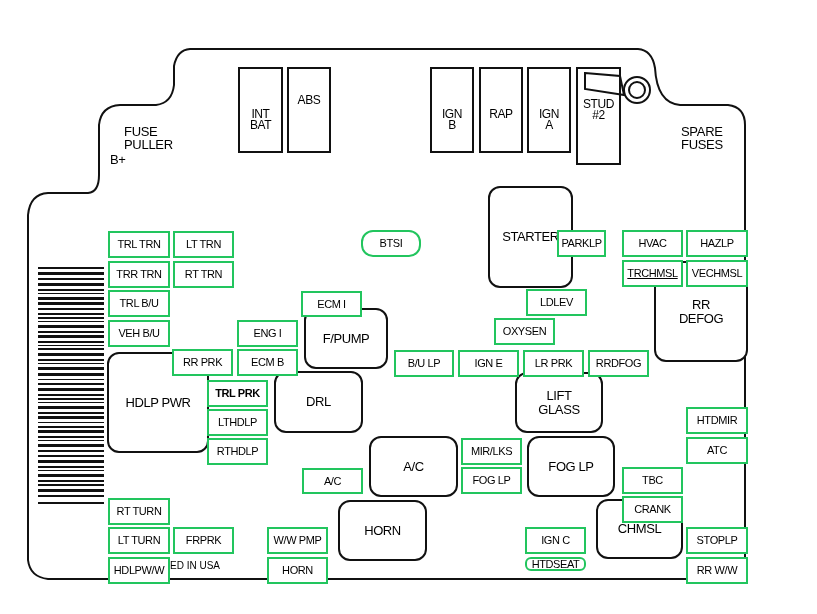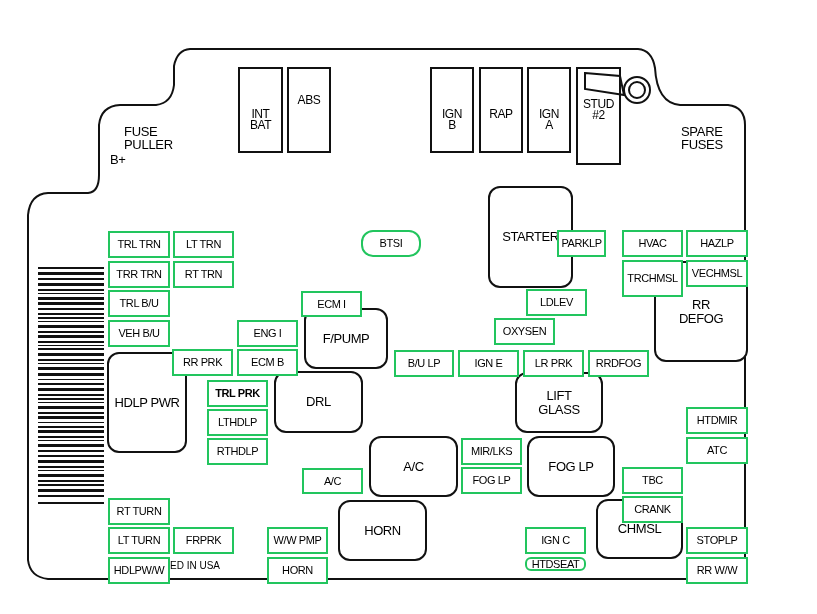--- a/index.html
+++ b/index.html
@@ -91,21 +91,21 @@
 <div class="maxi" style="left:479px;top:67px;width:44px;height:86px;">RAP</div>
 <div class="maxi" style="left:527px;top:67px;width:44px;height:86px;">IGN
 A</div>
 <div class="maxi" style="left:576px;top:67px;width:45px;height:98px;padding-top:30px;background:transparent;">STUD
 #2</div>
 
 <div class="relay" style="left:440px;top:186px;width:85px;height:102px;margin-left:48px;">STARTER</div>
 <div class="relay" style="left:654px;top:261px;width:94px;height:101px;">RR
 DEFOG</div>
 <div class="relay" style="left:304px;top:308px;width:84px;height:61px;">F/PUMP</div>
-<div class="relay" style="left:107px;top:352px;width:80px;height:101px;">HDLP PWR</div>
+<div class="relay" style="left:107px;top:352px;width:102px;height:101px;">HDLP PWR</div>
 <div class="relay" style="left:274px;top:371px;width:89px;height:62px;">DRL</div>
 <div class="relay" style="left:515px;top:372px;width:88px;height:61px;">LIFT
 GLASS</div>
 <div class="relay" style="left:369px;top:436px;width:89px;height:61px;">A/C</div>
 <div class="relay" style="left:527px;top:436px;width:88px;height:61px;">FOG LP</div>
 <div class="relay" style="left:338px;top:500px;width:89px;height:61px;">HORN</div>
 <div class="relay" style="left:596px;top:499px;width:87px;height:60px;">CHMSL</div>
 
 <div class="fuse" style="left:108px;top:203px;width:62px;height:27px;">TRL TRN</div>
 <div class="fuse" style="left:173px;top:203px;width:61px;height:27px;">LT TRN</div>
@@ -116,21 +116,21 @@
 
 <div class="fuse" style="left:361px;top:202px;width:60px;height:27px;border-radius:12px;">BTSI</div>
 <div class="fuse" style="left:301px;top:263px;width:61px;height:26px;">ECM I</div>
 <div class="fuse" style="left:237px;top:292px;width:61px;height:27px;">ENG I</div>
 <div class="fuse" style="left:172px;top:321px;width:61px;height:27px;">RR PRK</div>
 <div class="fuse" style="left:237px;top:321px;width:61px;height:27px;">ECM B</div>
 
 <div class="fuse" style="left:557px;top:202px;width:49px;height:27px;">PARKLP</div>
 <div class="fuse" style="left:622px;top:202px;width:61px;height:27px;">HVAC</div>
 <div class="fuse" style="left:686px;top:202px;width:62px;height:27px;">HAZLP</div>
-<div class="fuse" style="left:622px;top:232px;width:61px;height:37px;">TRCHMSL</div>
+<div class="fuse" style="left:622px;top:232px;width:61px;height:27px;text-decoration:underline;">TRCHMSL</div>
 <div class="fuse" style="left:686px;top:232px;width:62px;height:27px;">VECHMSL</div>
 <div class="fuse" style="left:526px;top:261px;width:61px;height:27px;">LDLEV</div>
 <div class="fuse" style="left:494px;top:290px;width:61px;height:27px;">OXYSEN</div>
 
 <div class="fuse" style="left:394px;top:322px;width:60px;height:27px;">B/U LP</div>
 <div class="fuse" style="left:458px;top:322px;width:61px;height:27px;">IGN E</div>
 <div class="fuse" style="left:523px;top:322px;width:61px;height:27px;">LR PRK</div>
 <div class="fuse" style="left:588px;top:322px;width:61px;height:27px;">RRDFOG</div>
 
 <div class="fuse" style="left:207px;top:352px;width:61px;height:27px;font-weight:bold;">TRL PRK</div>

